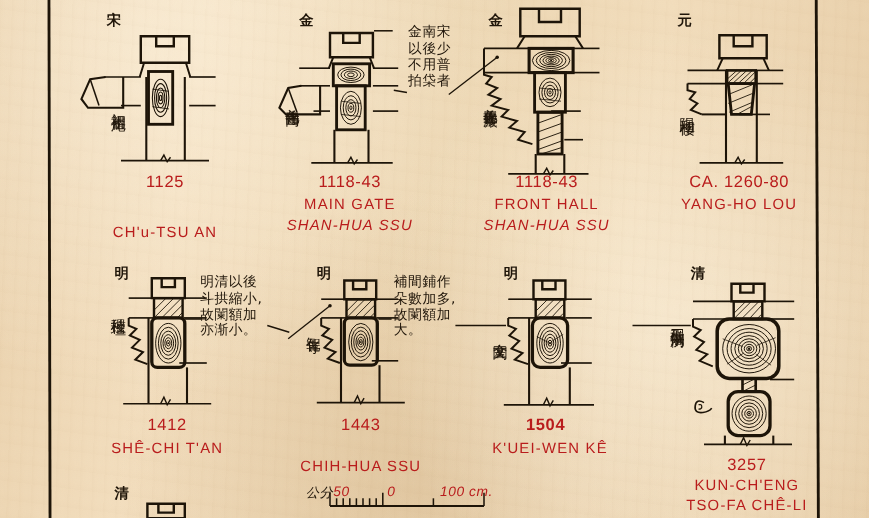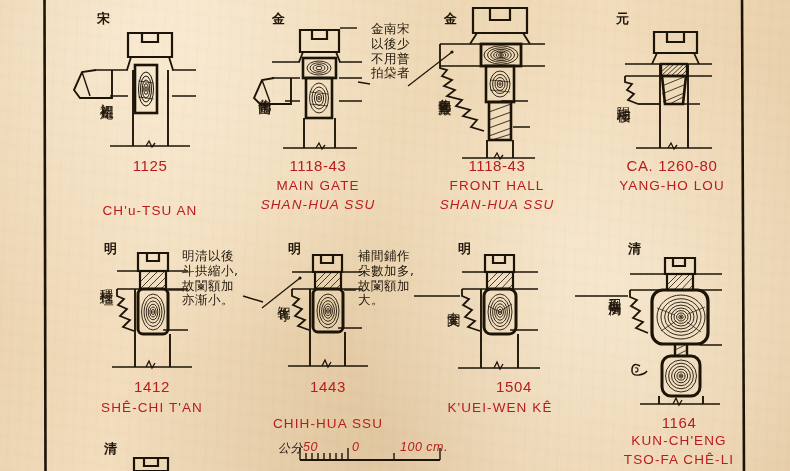--- a/index.html
+++ b/index.html
@@ -395,22 +395,22 @@
 <div class="lbl cn dyn" style="left:458px;top:240px;">明</div>
 <div class="lbl cn dyn" style="left:628px;top:240px;">清</div>
 
 <div class="lbl cn cn-v" style="left:100px;top:278px;font-size:14px;">社稷壇</div>
 <div class="lbl cn cn-v" style="left:277px;top:296px;font-size:13px;">智化寺</div>
 <div class="lbl cn cn-v" style="left:447px;top:302px;font-size:13px;">奎文閣</div>
 <div class="lbl cn cn-v" style="left:608px;top:288px;font-size:13px;">工程做法則例</div>
 
 <div class="lbl date ctr" style="left:152px;top:378px;">1412</div>
 <div class="lbl date ctr" style="left:328px;top:378px;">1443</div>
-<div class="lbl date ctr" style="left:514px;top:378px;">1504</div>
-<div class="lbl date ctr" style="left:679px;top:414px;">1164</div>
+<div class="lbl date ctr" style="left:496px;top:378px;font-weight:bold;">1504</div>
+<div class="lbl date ctr" style="left:679px;top:414px;">3257</div>
 
 <div class="lbl cap ctr" style="left:152px;top:400px;">SHÊ-CHI T'AN</div>
 <div class="lbl cap ctr" style="left:328px;top:416px;">CHIH-HUA SSU</div>
 <div class="lbl cap ctr" style="left:500px;top:400px;">K'UEI-WEN KÊ</div>
 <div class="lbl cap ctr" style="left:679px;top:433px;">KUN-CH'ENG</div>
 <div class="lbl cap ctr" style="left:679px;top:452px;">TSO-FA CHÊ-LI</div>
 
 <div class="lbl cn dyn" style="left:104px;top:440px;">清</div>
 
 <div class="lbl cn note" style="left:371px;top:22px;">

